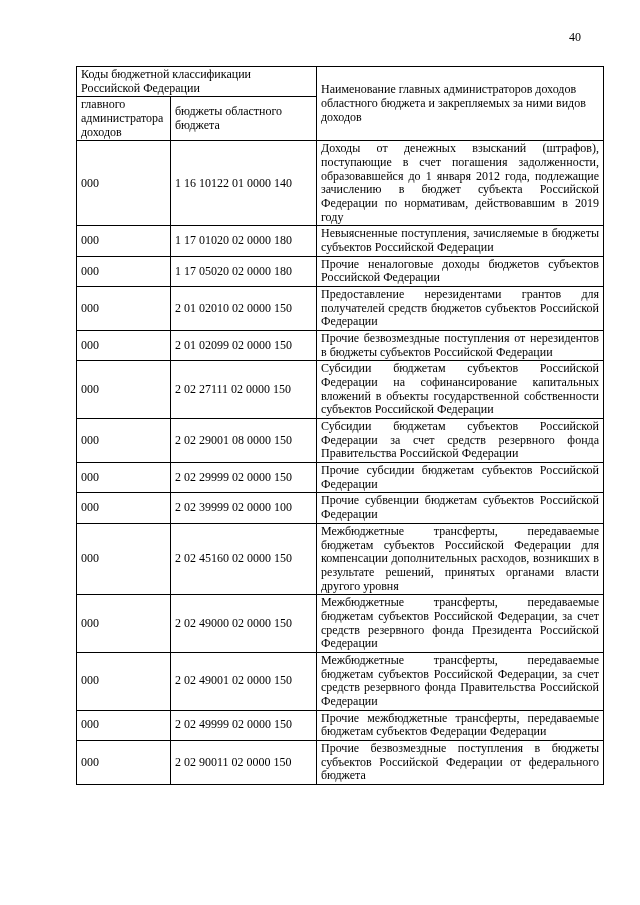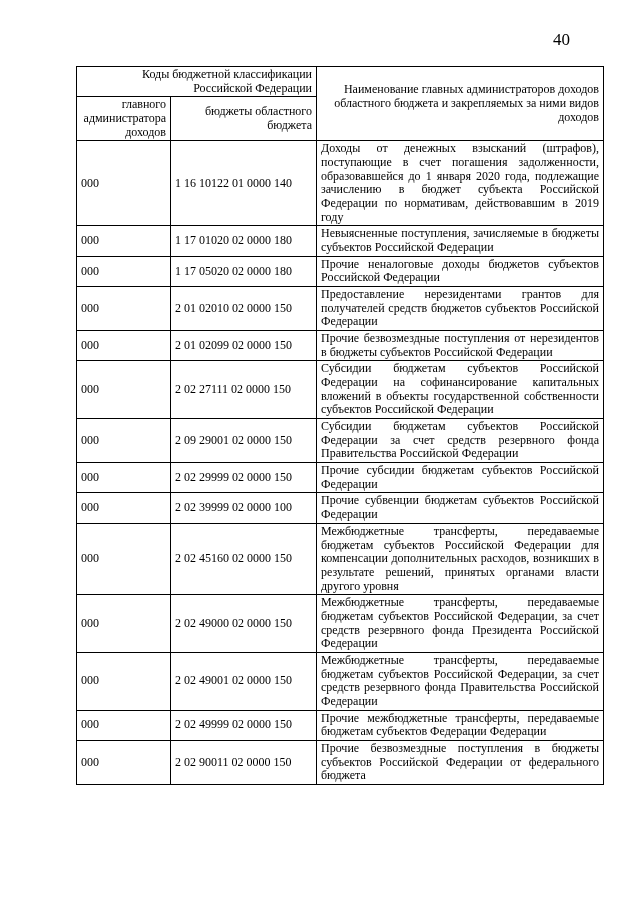--- a/index.html
+++ b/index.html
@@ -8,41 +8,41 @@
     height: 905px;
     background: #ffffff;
     color: #000000;
     font-family: "Liberation Serif", serif;
     position: relative;
     overflow: hidden;
   }
   .page-number {
     position: absolute;
     top: 31px;
-    right: 70px;
-    font-size: 17px;
+    right: 59px;
+    font-size: 12px;
     line-height: 1;
   }
   table.doc-table {
     position: absolute;
     left: 76px;
     top: 66px;
     width: 527px;
     border-collapse: collapse;
     table-layout: fixed;
   }
   table.doc-table td {
     border: 1px solid #000000;
     font-size: 12px;
     line-height: 1.14;
     padding: 1px 4px;
     overflow: hidden;
   }
   td.hdr {
-    text-align: right;
+    text-align: left;
     vertical-align: middle;
   }
   td.code-cell {
     text-align: left;
     vertical-align: middle;
   }
   td.name-cell {
     text-align: justify;
     text-justify: inter-word;
     vertical-align: middle;
@@ -65,21 +65,21 @@
       <td class="hdr" rowspan="2">Наименование главных администраторов доходов областного бюджета и закрепляемых за ними видов доходов</td>
     </tr>
     <tr>
       <td class="hdr">главного администратора доходов</td>
       <td class="hdr">бюджеты областного бюджета</td>
     </tr>
 
     <tr>
       <td class="code-cell">000</td>
       <td class="code-cell">1 16 10122 01 0000 140</td>
-      <td class="name-cell">Доходы от денежных взысканий (штрафов), поступающие в счет погашения задолженности, образовавшейся до 1 января 2020 года, подлежащие зачислению в бюджет субъекта Российской Федерации по нормативам, действовавшим в 2019 году</td>
+      <td class="name-cell">Доходы от денежных взысканий (штрафов), поступающие в счет погашения задолженности, образовавшейся до 1 января 2012 года, подлежащие зачислению в бюджет субъекта Российской Федерации по нормативам, действовавшим в 2019 году</td>
     </tr>
     <tr>
       <td class="code-cell">000</td>
       <td class="code-cell">1 17 01020 02 0000 180</td>
       <td class="name-cell">Невыясненные поступления, зачисляемые в бюджеты субъектов Российской Федерации</td>
     </tr>
     <tr>
       <td class="code-cell">000</td>
       <td class="code-cell">1 17 05020 02 0000 180</td>
       <td class="name-cell">Прочие неналоговые доходы бюджетов субъектов Российской Федерации</td>
@@ -94,21 +94,21 @@
       <td class="code-cell">2 01 02099 02 0000 150</td>
       <td class="name-cell">Прочие безвозмездные поступления от нерезидентов в бюджеты субъектов Российской Федерации</td>
     </tr>
     <tr>
       <td class="code-cell">000</td>
       <td class="code-cell">2 02 27111 02 0000 150</td>
       <td class="name-cell">Субсидии бюджетам субъектов Российской Федерации на софинансирование капитальных вложений в объекты государственной собственности субъектов Российской Федерации</td>
     </tr>
     <tr>
       <td class="code-cell">000</td>
-      <td class="code-cell">2 09 29001 02 0000 150</td>
+      <td class="code-cell">2 02 29001 08 0000 150</td>
       <td class="name-cell">Субсидии бюджетам субъектов Российской Федерации за счет средств резервного фонда Правительства Российской Федерации</td>
     </tr>
     <tr>
       <td class="code-cell">000</td>
       <td class="code-cell">2 02 29999 02 0000 150</td>
       <td class="name-cell">Прочие субсидии бюджетам субъектов Российской Федерации</td>
     </tr>
     <tr>
       <td class="code-cell">000</td>
       <td class="code-cell">2 02 39999 02 0000 100</td>

